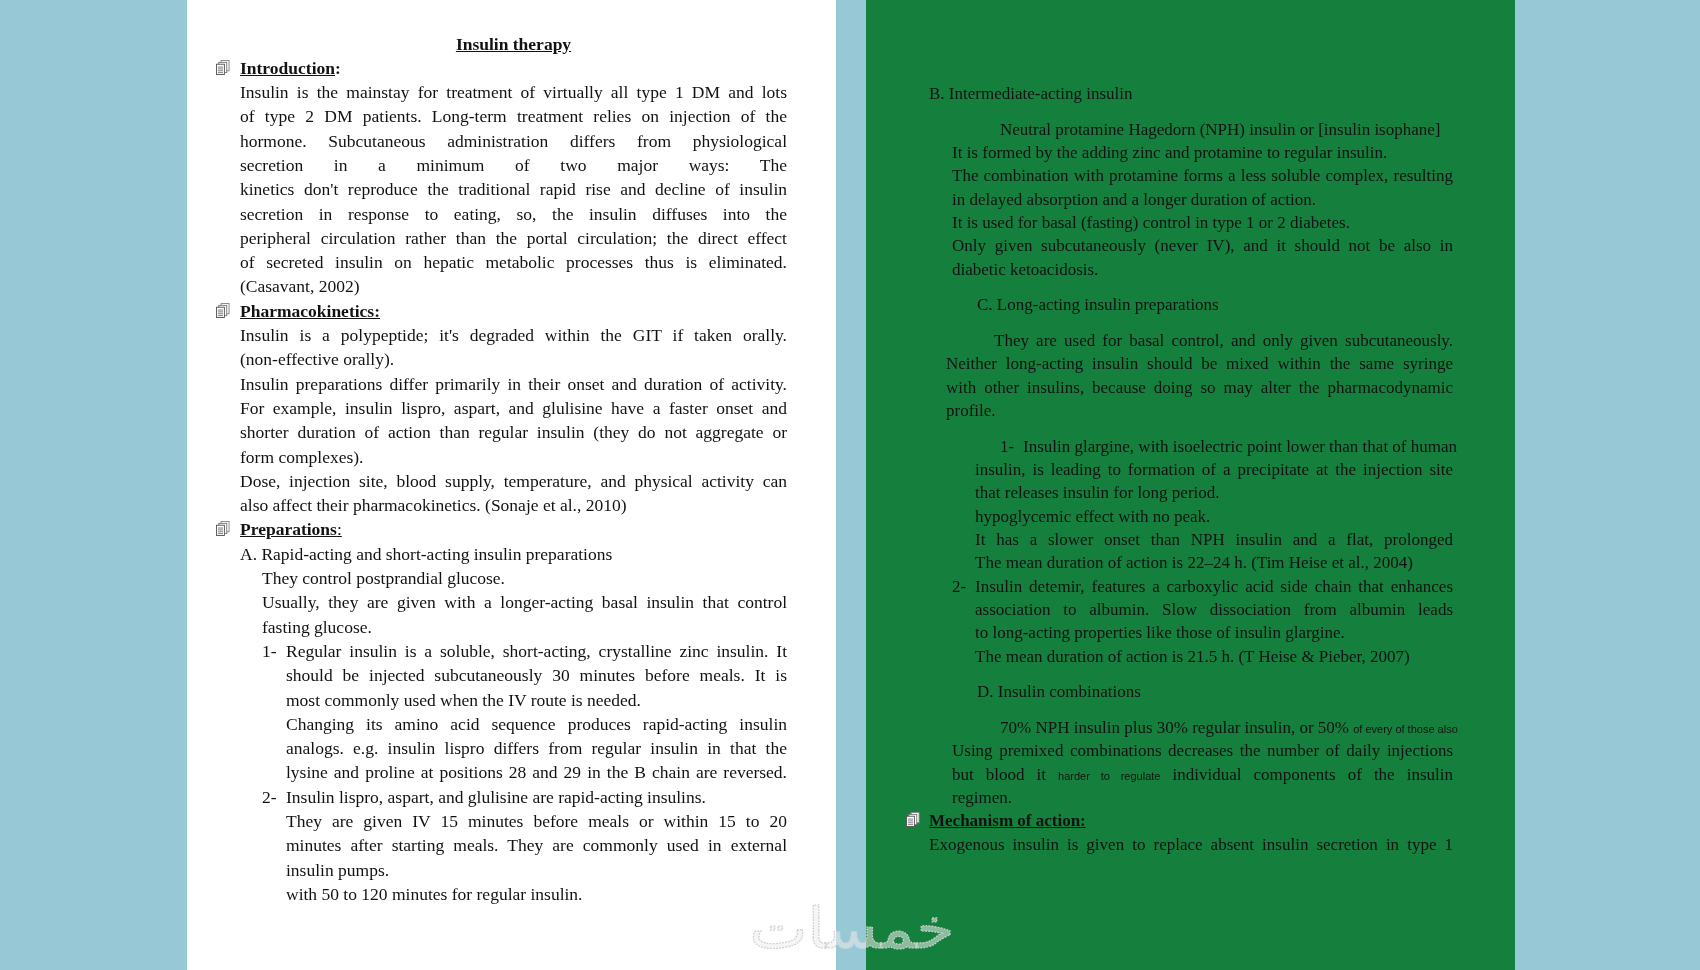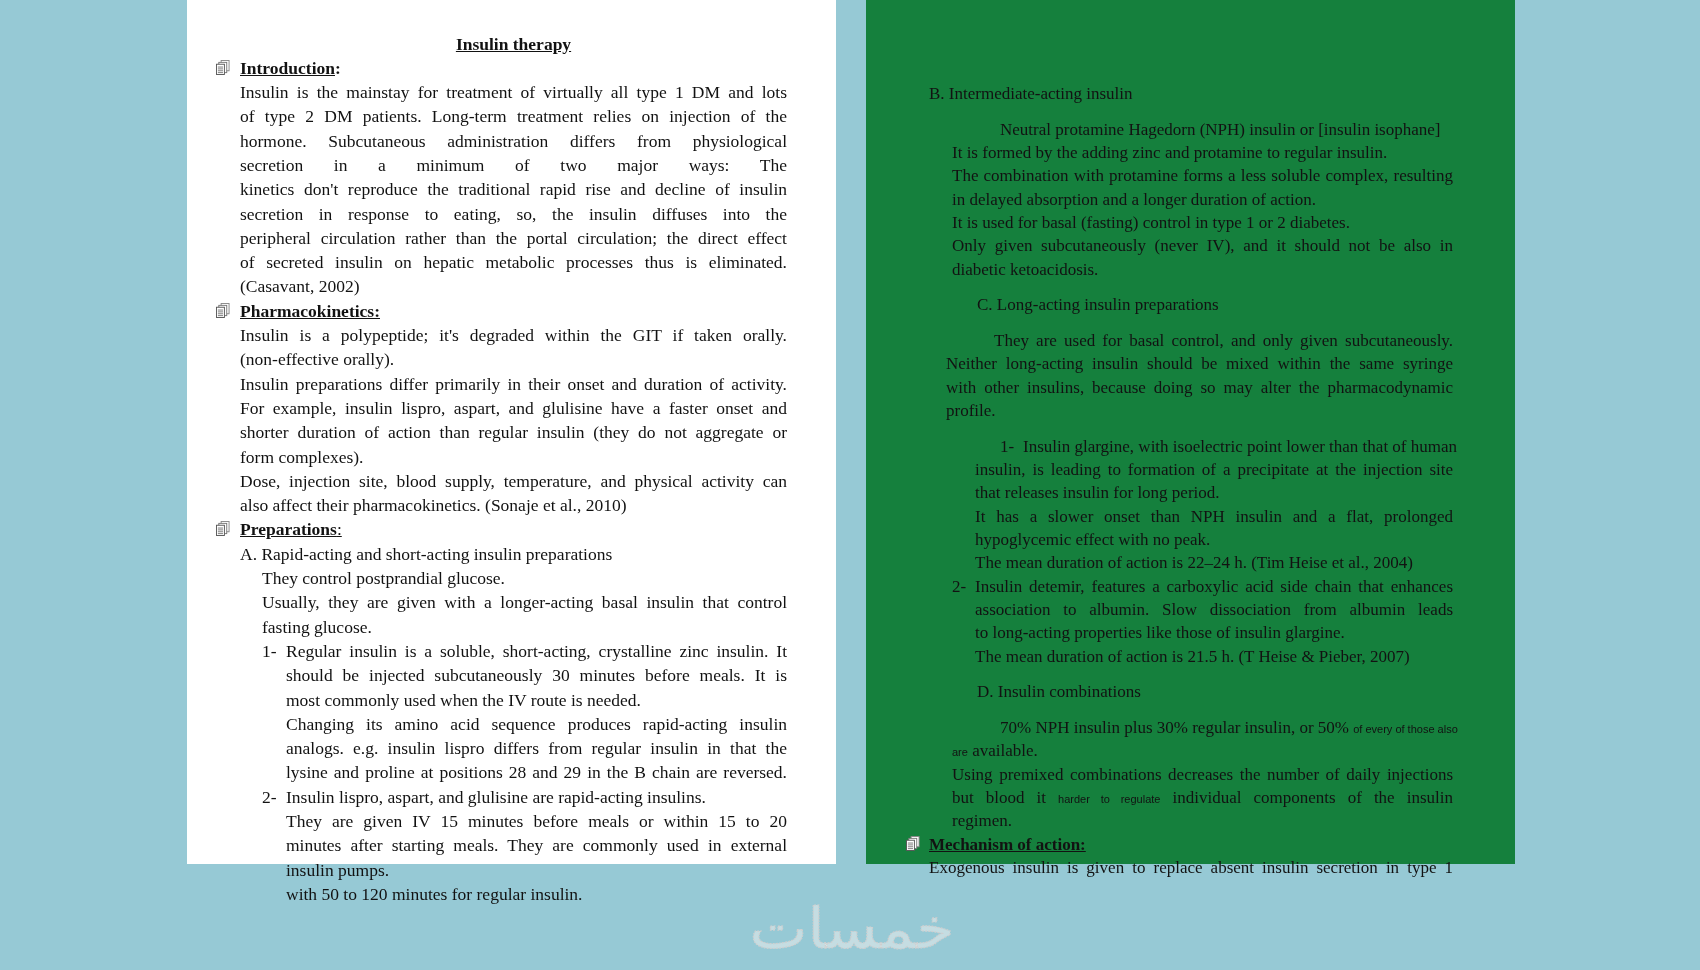--- a/index.html
+++ b/index.html
@@ -3,21 +3,21 @@
 <meta charset="utf-8">
 <style>
   * { margin: 0; padding: 0; box-sizing: border-box; }
   html, body { width: 1700px; height: 970px; overflow: hidden; }
   body {
     position: relative;
     background: #96c9d5;
     font-family: "Liberation Serif", serif;
     color: #121212;
   }
-  .page { position: absolute; top: 0; width: 649px; height: 864px; background: #ffffff; }
+  .page { position: absolute; top: 0; width: 649px; height: 970px; background: #ffffff; }
   .page-left { left: 187px; }
   .page-right { left: 866px; }
 
   .col { position: absolute; }
   .col-left  { left: 53px; top: 31.5px; width: 547px; font-size: 17.5px; line-height: 24.3px; }
   .col-right { left: 63px; top: 82px;   width: 524px; font-size: 17px;   line-height: 23.3px; }
 
   .ln { position: relative; white-space: nowrap; }
   .col-left .ln  { height: 24.3px; }
   .col-right .ln { height: 23.3px; }
@@ -143,32 +143,31 @@
 
     <div class="ln gap">C. Long-acting insulin preparations</div>
     <div class="ln j r-indc gap">They are used for basal control, and only given subcutaneously.</div>
     <div class="ln j r-indc">Neither long-acting insulin should be mixed within the same syringe</div>
     <div class="ln j r-indc">with other insulins, because doing so may alter the pharmacodynamic</div>
     <div class="ln r-indc">profile.</div>
 
     <div class="ln j r-ind2 gap"><span class="r-num">1-</span><span>Insulin glargine, with isoelectric point lower than that of human</span></div>
     <div class="ln j r-ind2">insulin, is leading to formation of a precipitate at the injection site</div>
     <div class="ln r-ind2">that releases insulin for long period.</div>
+    <div class="ln r-ind2">hypoglycemic effect with no peak.</div>
     <div class="ln j r-ind2">It has a slower onset than NPH insulin and a flat, prolonged</div>
-    <div class="ln r-ind2">hypoglycemic effect with no peak.</div>
     <div class="ln r-ind2">The mean duration of action is 22–24 h. (Tim Heise et al., 2004)</div>
 
     <div class="ln j r-ind2"><span class="r-num">2-</span><span>Insulin detemir, features a carboxylic acid side chain that enhances</span></div>
     <div class="ln j r-ind2">association to albumin. Slow dissociation from albumin leads</div>
     <div class="ln r-ind2">to long-acting properties like those of insulin glargine.</div>
     <div class="ln r-ind2">The mean duration of action is 21.5 h. (T Heise &amp; Pieber, 2007)</div>
 
     <div class="ln gap">D. Insulin combinations</div>
     <div class="ln j r-ind1 gap"><span>70% NPH insulin plus 30% regular insulin, or 50%</span> <span class="sm">of every of those also</span></div>
-    <div class="ln r-ind1"><span class="sm">are</span> <span>available.</span></div>
     <div class="ln j r-ind1">Using premixed combinations decreases the number of daily injections</div>
     <div class="ln j r-ind1"><span>but blood it</span> <span class="sm">harder to  regulate</span> <span>individual components of the insulin</span></div>
     <div class="ln r-ind1">regimen.</div>
 
     <div class="ln hd">
       <svg class="ico" viewBox="0 0 15 16">
         <rect x="5.5" y="0.5" width="8.5" height="11" fill="#fff" stroke="#888"></rect>
         <rect x="3" y="2.5" width="8.5" height="11" fill="#fff" stroke="#777"></rect>
         <rect x="0.5" y="4.5" width="8.5" height="11" fill="#fff" stroke="#555"></rect>
         <path d="M2 7.5h5.5M2 9.5h5.5M2 11.5h5.5M2 13.5h5.5" stroke="#666" stroke-width="0.9"></path>

